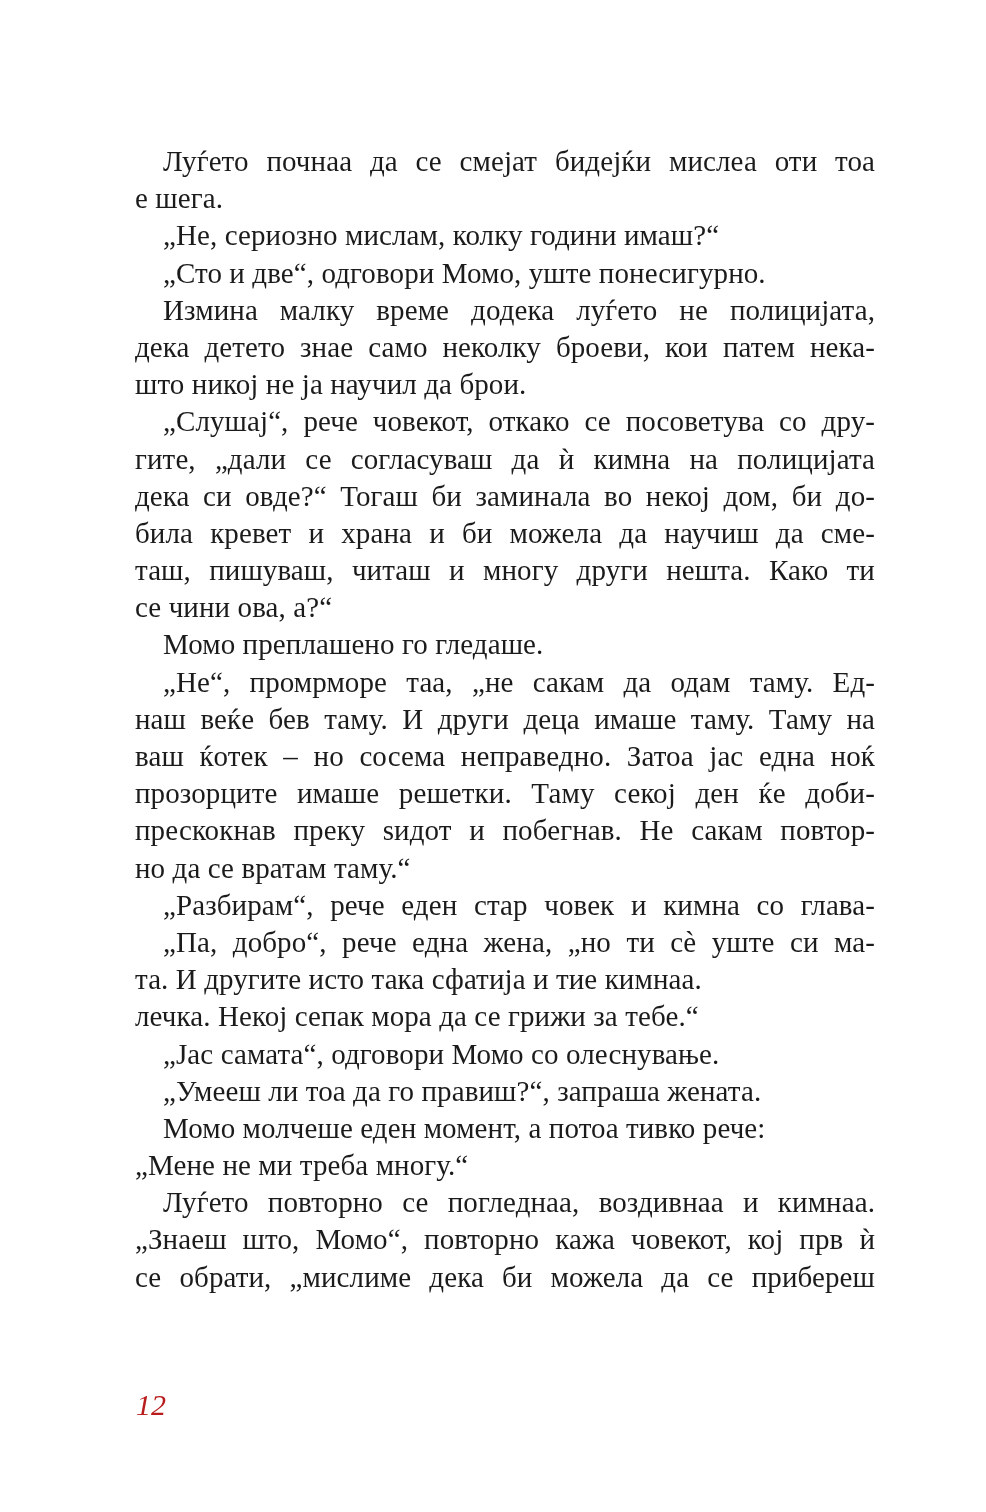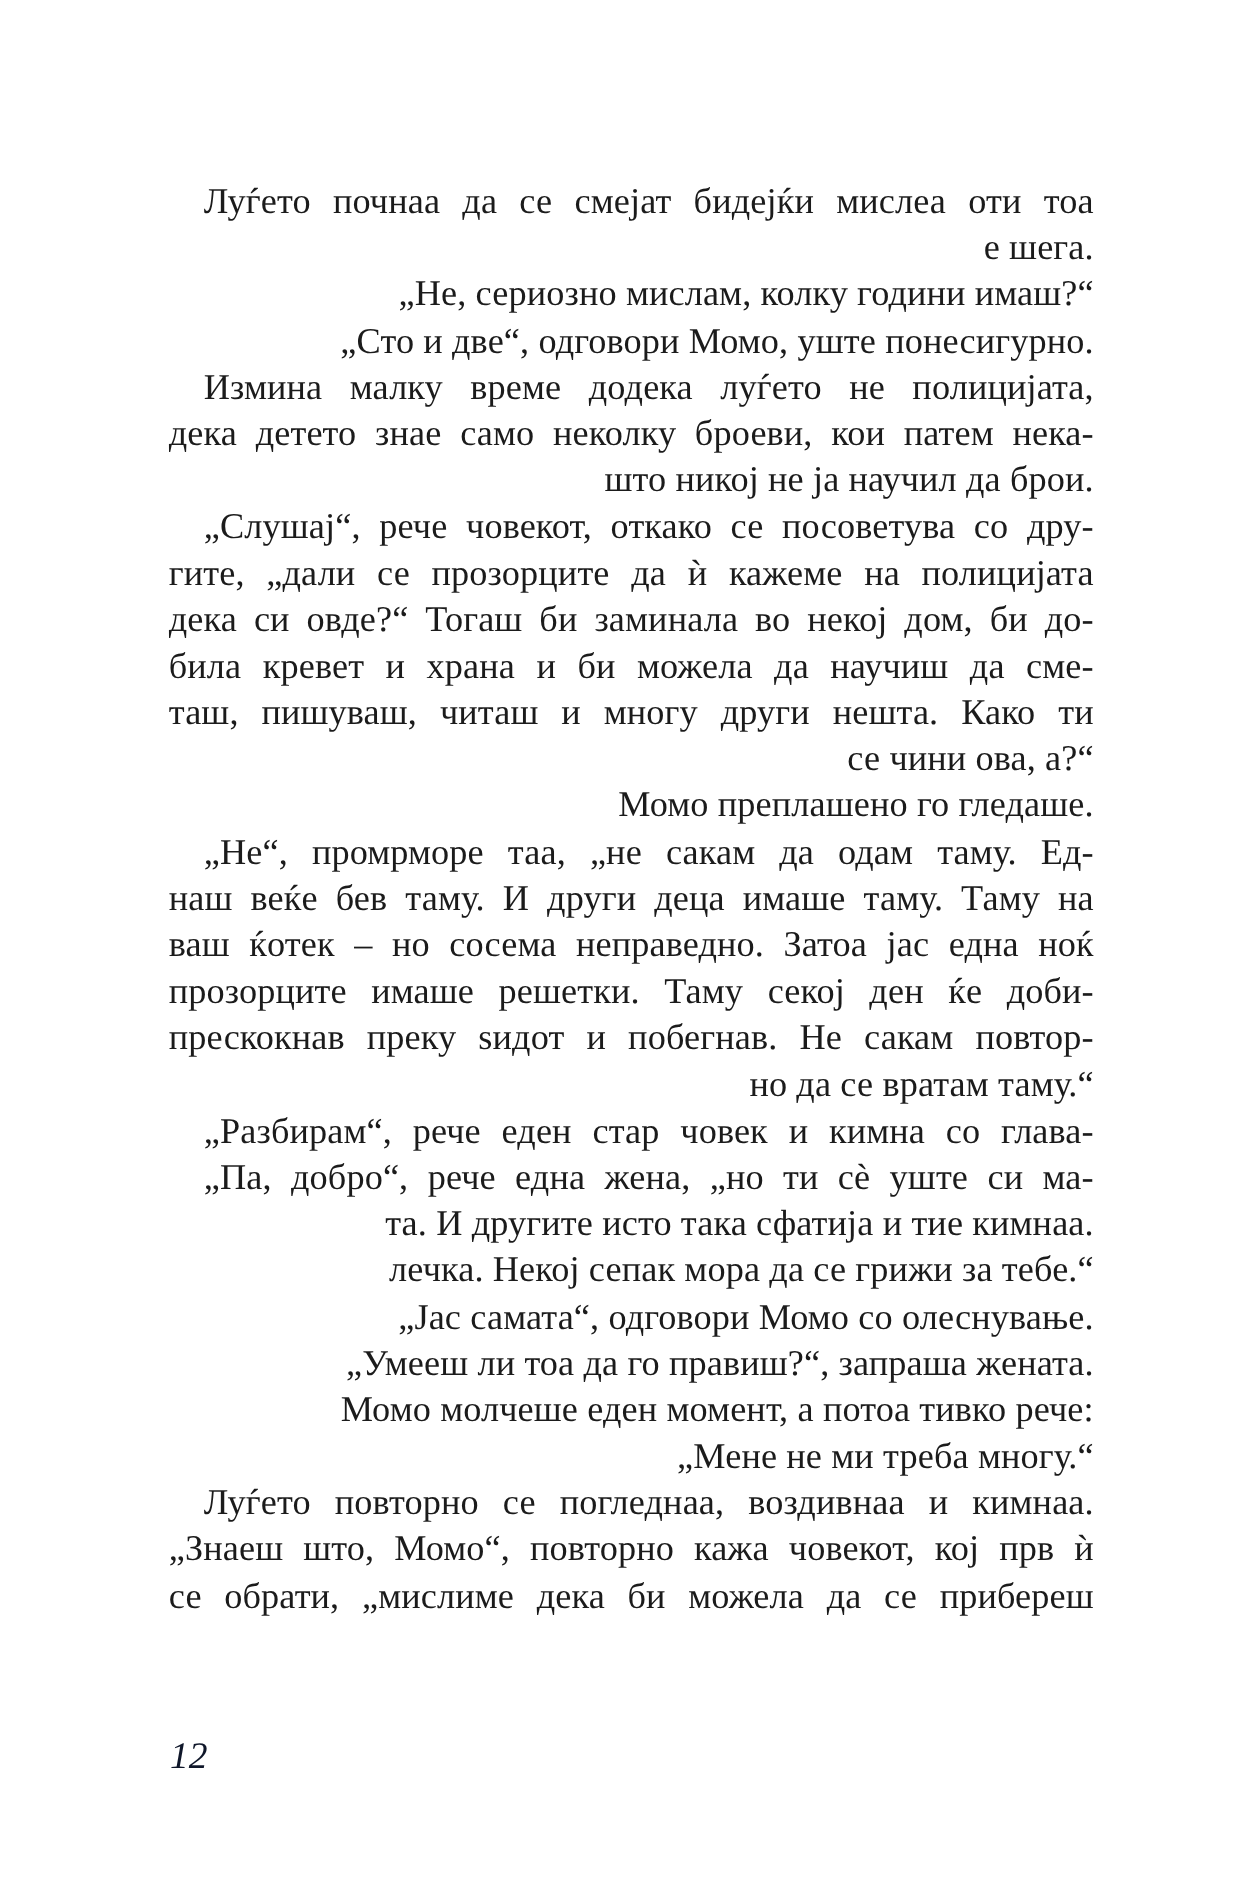--- a/index.html
+++ b/index.html
@@ -23,56 +23,56 @@
   .text-block {
     position: absolute;
     left: 135px;
     top: 143px;
     width: 740px;
     font-size: 29px;
     line-height: 37.2px;
     letter-spacing: 0.1px;
   }
   .ln {
-    text-align: right;
+    text-align: left;
     white-space: normal;
     height: 37.2px;
     overflow: hidden;
   }
   .ln.j {
     text-align: justify;
     text-align-last: justify;
   }
   .ln.in {
     text-indent: 28px;
   }
   .page-number {
     position: absolute;
     left: 136px;
     top: 1386px;
     font-size: 30px;
     font-style: italic;
     line-height: 38px;
-    color: #0f172a;
+    color: #b91c1c;
   }
 </style>
 </head>
 <body>
 
 <div class="page">
   <div class="text-block">
     <div class="ln j in">Луѓето почнаа да се смејат бидејќи мислеа оти тоа</div>
     <div class="ln">е шега.</div>
     <div class="ln in">„Не, сериозно мислам, колку години имаш?“</div>
     <div class="ln in">„Сто и две“, одговори Момо, уште понесигурно.</div>
     <div class="ln j in">Измина малку време додека луѓето не полицијата,</div>
     <div class="ln j">дека детето знае само неколку броеви, кои патем нека-</div>
     <div class="ln">што никој не ја научил да брои.</div>
     <div class="ln j in">„Слушај“, рече човекот, откако се посоветува со дру-</div>
-    <div class="ln j">гите, „дали се прозорците да ѝ кажеме на полицијата</div>
+    <div class="ln j">гите, „дали се согласуваш да ѝ кимна на полицијата</div>
     <div class="ln j">дека си овде?“ Тогаш би заминала во некој дом, би до-</div>
     <div class="ln j">била кревет и храна и би можела да научиш да сме-</div>
     <div class="ln j">таш, пишуваш, читаш и многу други нешта. Како ти</div>
     <div class="ln">се чини ова, а?“</div>
     <div class="ln in">Момо преплашено го гледаше.</div>
     <div class="ln j in">„Не“, промрморе таа, „не сакам да одам таму. Ед-</div>
     <div class="ln j">наш веќе бев таму. И други деца имаше таму. Таму на</div>
     <div class="ln j">ваш ќотек – но сосема неправедно. Затоа јас една ноќ</div>
     <div class="ln j">прозорците имаше решетки. Таму секој ден ќе доби-</div>
     <div class="ln j">прескокнав преку ѕидот и побегнав. Не сакам повтор-</div>

